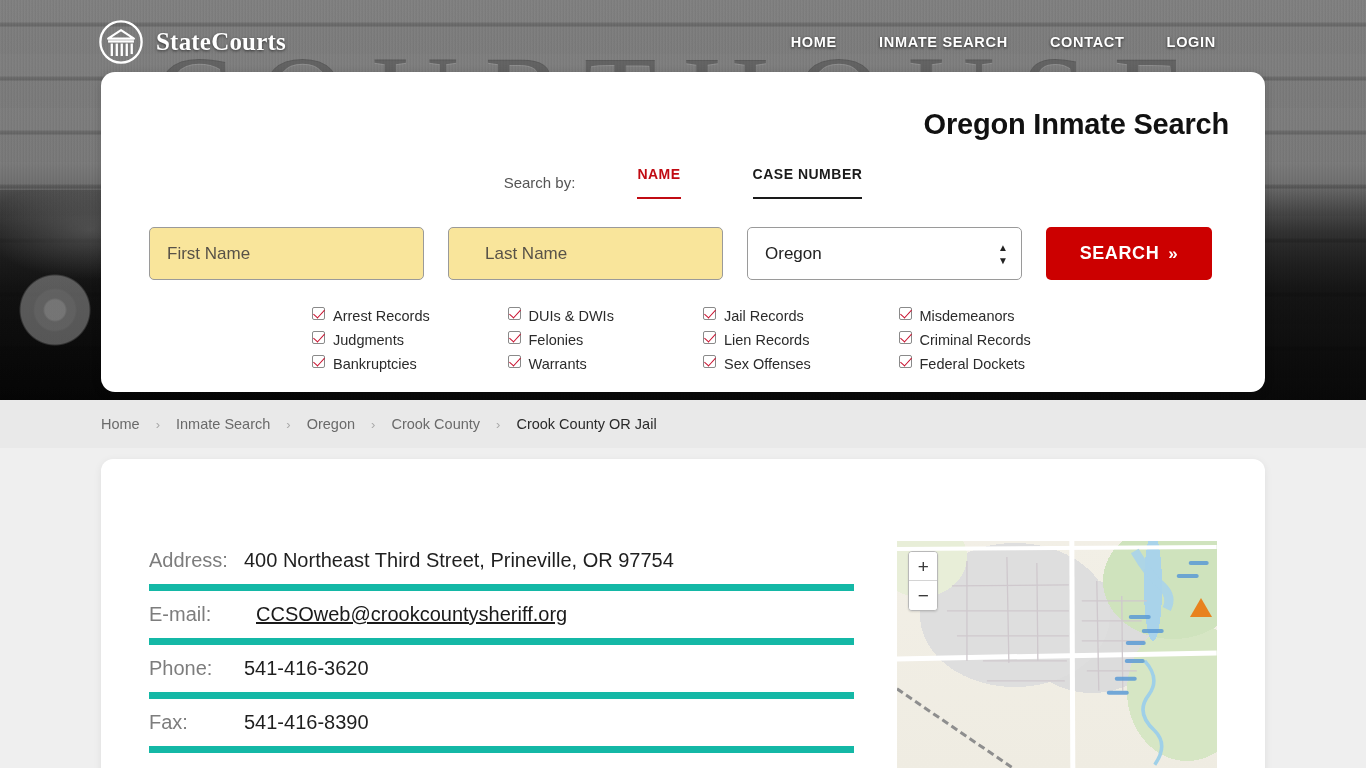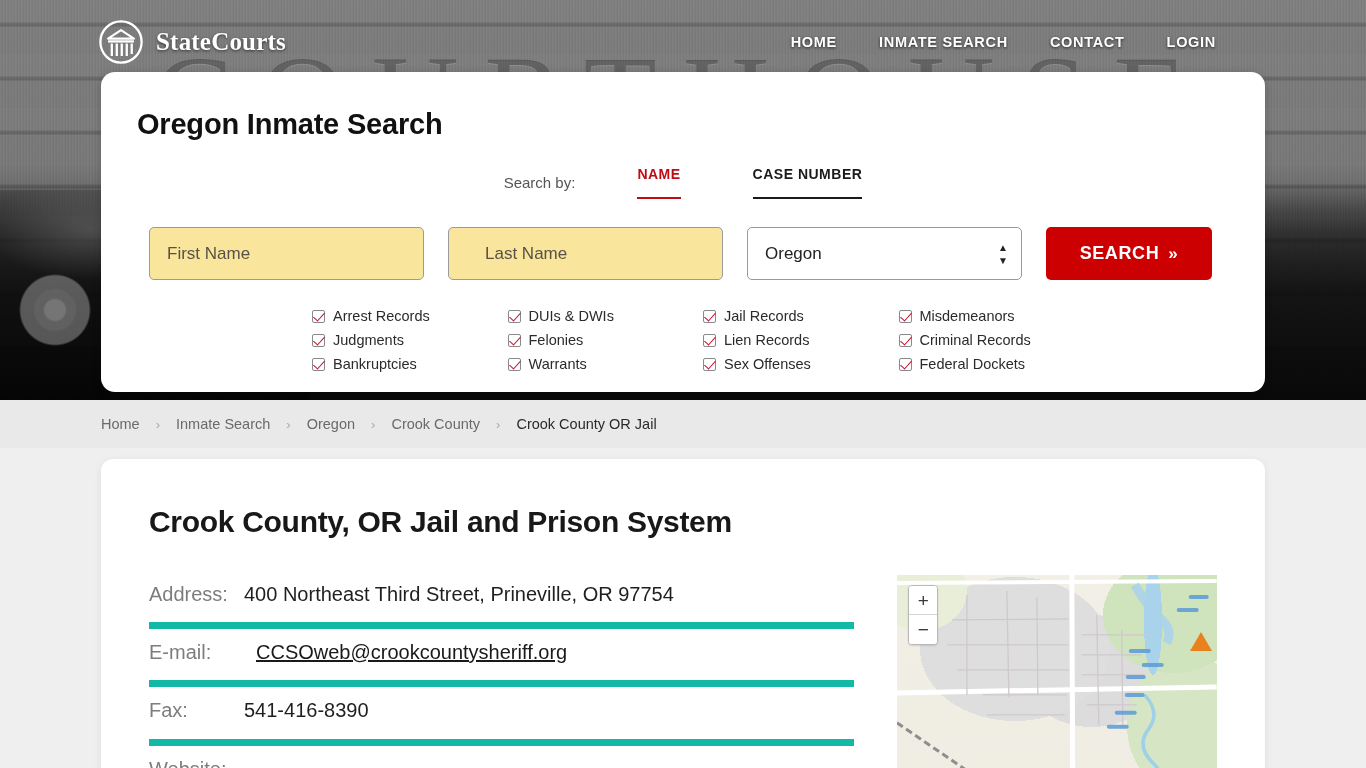--- a/index.html
+++ b/index.html
@@ -119,21 +119,21 @@
     top: 72px;
     width: 1164px;
     height: 320px;
     background: #ffffff;
     border-radius: 14px;
     box-shadow: 0 2px 10px rgba(0,0,0,.18);
     z-index: 6;
     padding: 26px 36px 0 36px;
   }
   .card-title {
-    text-align: left;
+    text-align: right;
     font-size: 29px;
     font-weight: 700;
     color: #111;
     margin: 10px 0 0 0;
     letter-spacing: -.2px;
   }
   .searchby-row {
     display: flex;
     align-items: center;
     justify-content: center;
@@ -225,21 +225,20 @@
   .checks {
     display: grid;
     grid-template-columns: repeat(4, 1fr);
     row-gap: 5px;
     column-gap: 0;
     margin: 27px 0 0 0;
     padding: 0 135px 0 175px;
   }
   .chk {
     display: flex;
-    align-items: center;
     gap: 8px;
     font-size: 14.5px;
     color: #2b2b2b;
     line-height: 19px;
   }
   .chk .box {
     width: 13px; height: 13px;
     border: 1px solid #8a8a8a;
     border-radius: 2px;
     position: relative;
@@ -495,32 +494,35 @@
   <a href="#">Inmate Search</a>
   <span class="crumb-sep">›</span>
   <a href="#">Oregon</a>
   <span class="crumb-sep">›</span>
   <a href="#">Crook County</a>
   <span class="crumb-sep">›</span>
   <span class="cur">Crook County OR Jail</span>
 </div>
 
 <div class="content-card">
-  <h2 class="page-title">Crook County, OR Jail and Prison System</h2>
 
   <div class="body-cols">
     <table class="info-table">
       <tbody>
         <tr>
           <td class="k">Address:</td>
           <td class="v">400 Northeast Third Street, Prineville, OR 97754</td>
         </tr>
         <tr>
           <td class="k">E-mail:</td>
           <td class="v"><a href="#">CCSOweb@crookcountysheriff.org</a></td>
+        </tr>
+        <tr>
+          <td class="k">Phone:</td>
+          <td class="v">541-416-3620</td>
         </tr>
         <tr>
           <td class="k">Fax:</td>
           <td class="v">541-416-8390</td>
         </tr>
         <tr>
           <td class="k">Website:</td>
           <td class="v"></td>
         </tr>
       </tbody>

